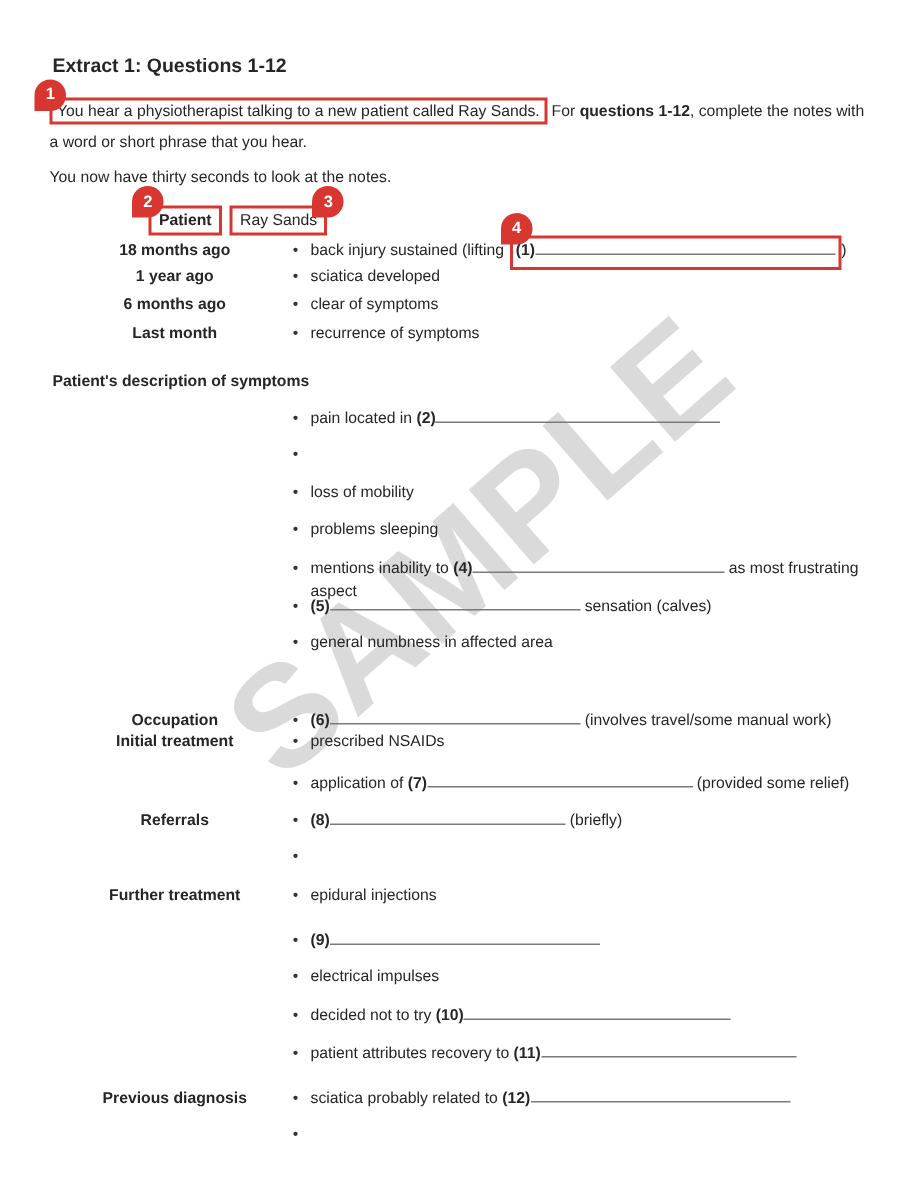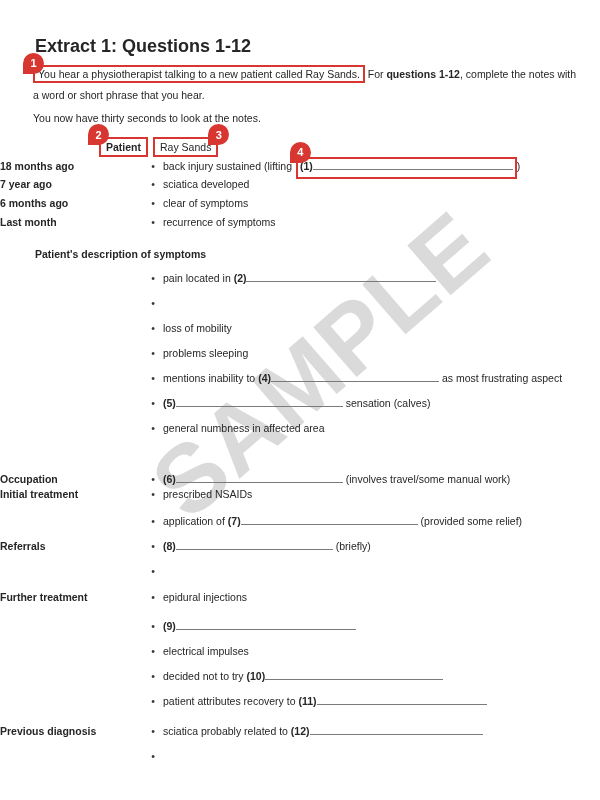--- a/index.html
+++ b/index.html
@@ -6,38 +6,38 @@
   .page{
     position:relative;width:600px;height:800px;background:#ffffff;overflow:hidden;
     font-family:"Liberation Sans","DejaVu Sans",sans-serif;font-size:10.5px;color:#262626;
   }
   .watermark{
     position:absolute;left:95px;top:310px;width:450px;text-align:center;
     font-size:96px;font-weight:bold;letter-spacing:1px;color:#bdbdbd;opacity:.55;
     transform:rotate(-41deg);z-index:0;user-select:none;
   }
   .layer{position:absolute;inset:0;z-index:1;}
-  .title{position:absolute;left:35px;top:36px;font-size:18px;font-weight:bold;}
+  .title{position:absolute;left:35px;top:36px;font-size:13px;font-weight:bold;}
   .intro{position:absolute;left:33px;top:64px;width:545px;line-height:21px;}
   .rbox{position:relative;border:2px solid #d83731;padding:1px 3px;white-space:nowrap;}
   .instruction{position:absolute;left:33px;top:112px;}
   .patientrow{position:absolute;left:99px;top:137px;display:flex;align-items:center;gap:5px;}
   .pbox{position:relative;border:2px solid #d83731;padding:2px 5px;}
   .pbox.bold{font-weight:bold;}
   .mk{
     position:absolute;width:21px;height:21px;background:#d83731;color:#ffffff;
     border-radius:50% 50% 50% 0;display:flex;align-items:center;justify-content:center;
     font-size:11px;font-weight:bold;z-index:3;
   }
   .mk1{left:-12px;top:-14px;}
   .mk2{left:-13px;top:-15px;}
   .mk3{right:-13px;top:-15px;}
   .mk4{left:-8px;top:-17px;}
   .nrow{position:absolute;left:0;right:10px;display:flex;align-items:baseline;line-height:15px;}
-  .lbl{flex:0 0 145px;width:145px;text-align:left;font-weight:bold;}
+  .lbl{flex:0 0 145px;width:145px;text-align:center;font-weight:bold;margin-left:44px;}
   .blt{flex:0 0 8px;margin-left:4px;text-align:center;color:#333333;}
   .txt{margin-left:6px;}
   .qn{font-weight:bold;}
   .ul{display:inline-block;height:10px;border-bottom:1px solid #7a7a7a;}
   .rb1{position:relative;display:inline-flex;align-items:baseline;border:2px solid #d83731;padding:0 2px 3px 2px;margin-left:1px;}
   .secheading{position:absolute;left:35px;top:248px;font-weight:bold;}
   b{font-weight:bold;text-align:right;}
 </style>
 </head>
 <body>
@@ -62,21 +62,21 @@
     <div class="nrow" style="top:157px">
       <span class="lbl">18 months ago</span>
       <span class="blt">•</span>
       <span class="txt"><span>back injury sustained (lifting </span><span class="rb1">
             <span class="mk mk4">4</span>
             <span class="qn">(1)</span>
             <span class="ul" style="width:200px"></span>
           </span><span>)</span></span>
     </div>
     <div class="nrow" style="top:177px">
-      <span class="lbl">7 year ago</span>
+      <span class="lbl">1 year ago</span>
       <span class="blt">•</span>
       <span class="txt">sciatica developed</span>
     </div>
     <div class="nrow" style="top:196px">
       <span class="lbl">6 months ago</span>
       <span class="blt">•</span>
       <span class="txt">clear of symptoms</span>
     </div>
     <div class="nrow" style="top:215px">
       <span class="lbl">Last month</span>

